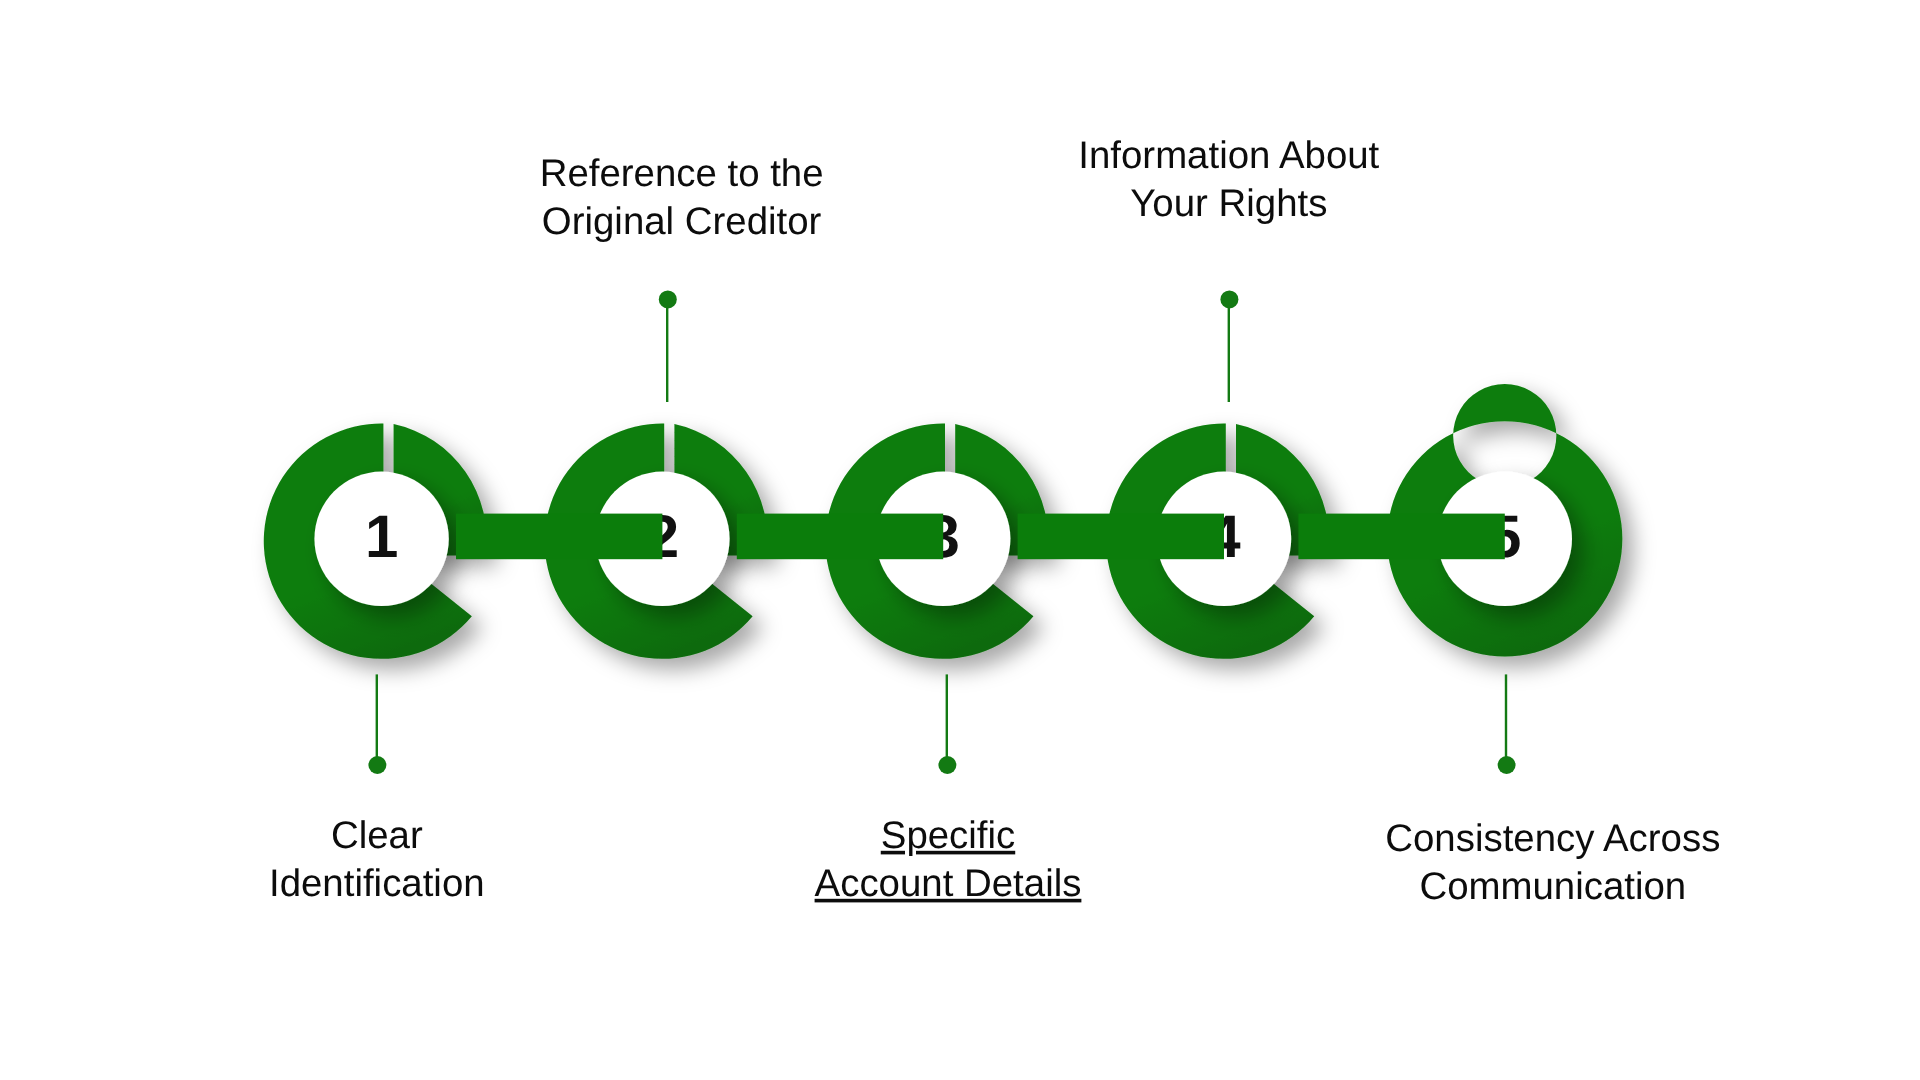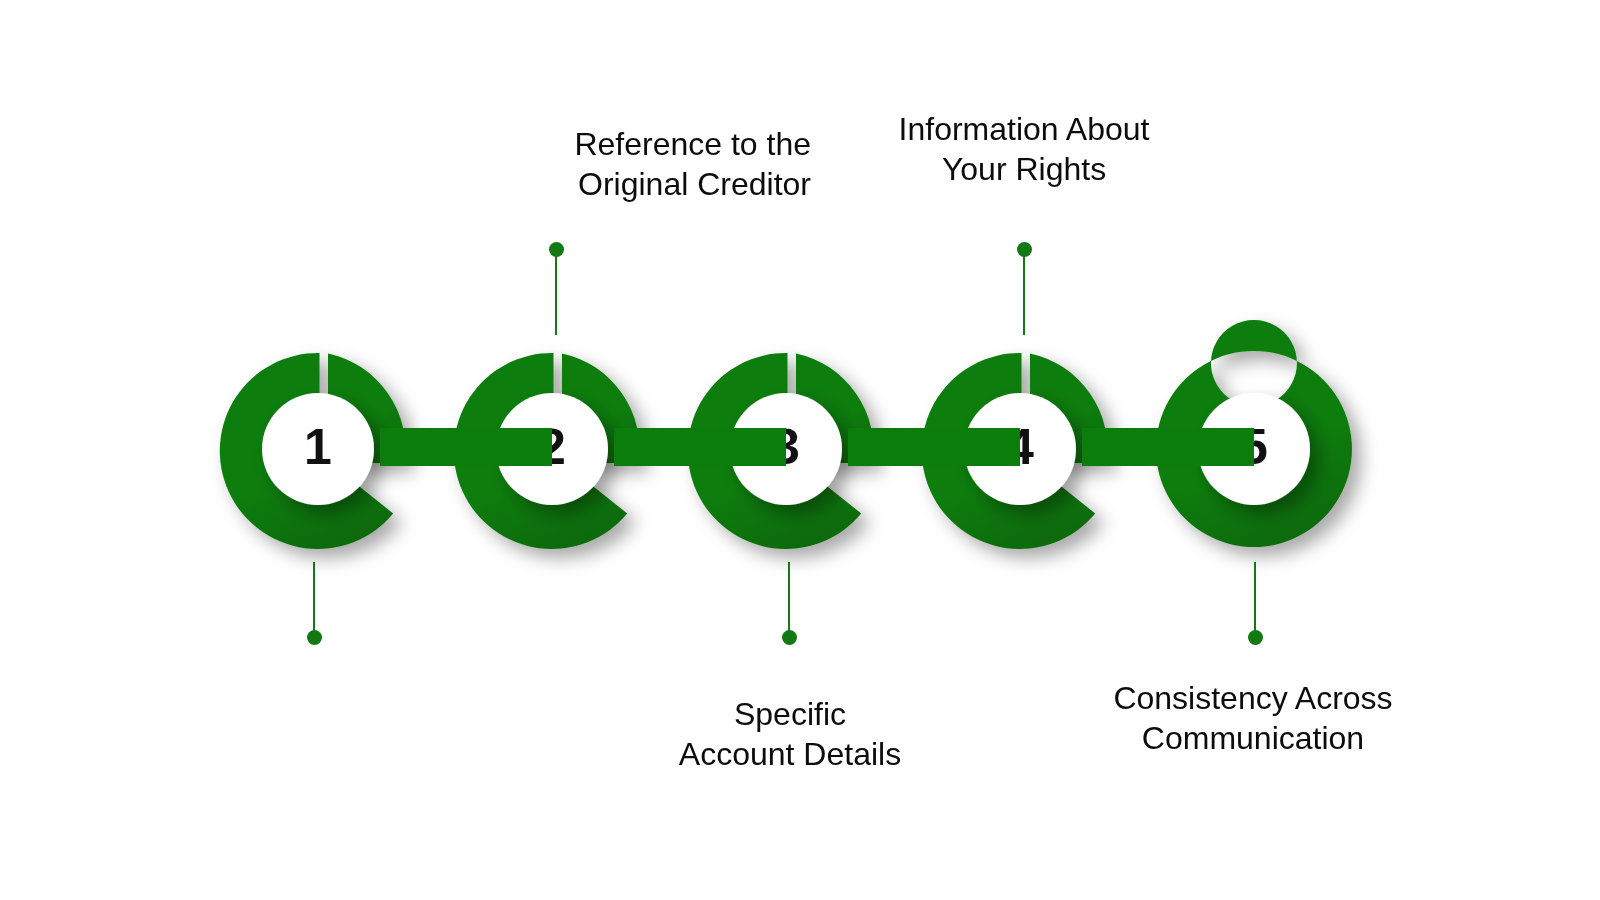--- a/index.html
+++ b/index.html
@@ -232,26 +232,28 @@
   <div class="leader" style="left:1024px; top:242px; width:16px; height:100px;">
     <div class="leader-dot" style="top:0;"></div>
     <div class="leader-line" style="top:13px; height:80px;"></div>
   </div>
 
   <div class="leader" style="left:1255px; top:562px; width:16px; height:90px;">
     <div class="leader-line" style="top:0; height:75px;"></div>
     <div class="leader-dot" style="top:68px;"></div>
   </div>
 
-
-  <div class="callout-label above" style="left:581px; top:124px; width:460px;text-align:right;">Reference to the
+  <div class="callout-label below" style="left:314px; top:676px; width:420px;">Clear
+Identification</div>
+
+  <div class="callout-label above" style="left:568px; top:124px; width:460px;">Reference to the
 Original Creditor</div>
 
-  <div class="callout-label below" style="left:790px; top:694px; width:460px;">Specific
+  <div class="callout-label below" style="left:790px; top:676px; width:460px;text-decoration:underline;">Specific
 Account Details</div>
 
   <div class="callout-label above" style="left:1024px; top:109px; width:460px;">Information About
 Your Rights</div>
 
-  <div class="callout-label below" style="left:1253px; top:678px; width:500px;">Consistency Across
+  <div class="callout-label below" style="left:1294px; top:678px; width:500px;">Consistency Across
 Communication</div>
 
 </div>
 
 </body></html>

